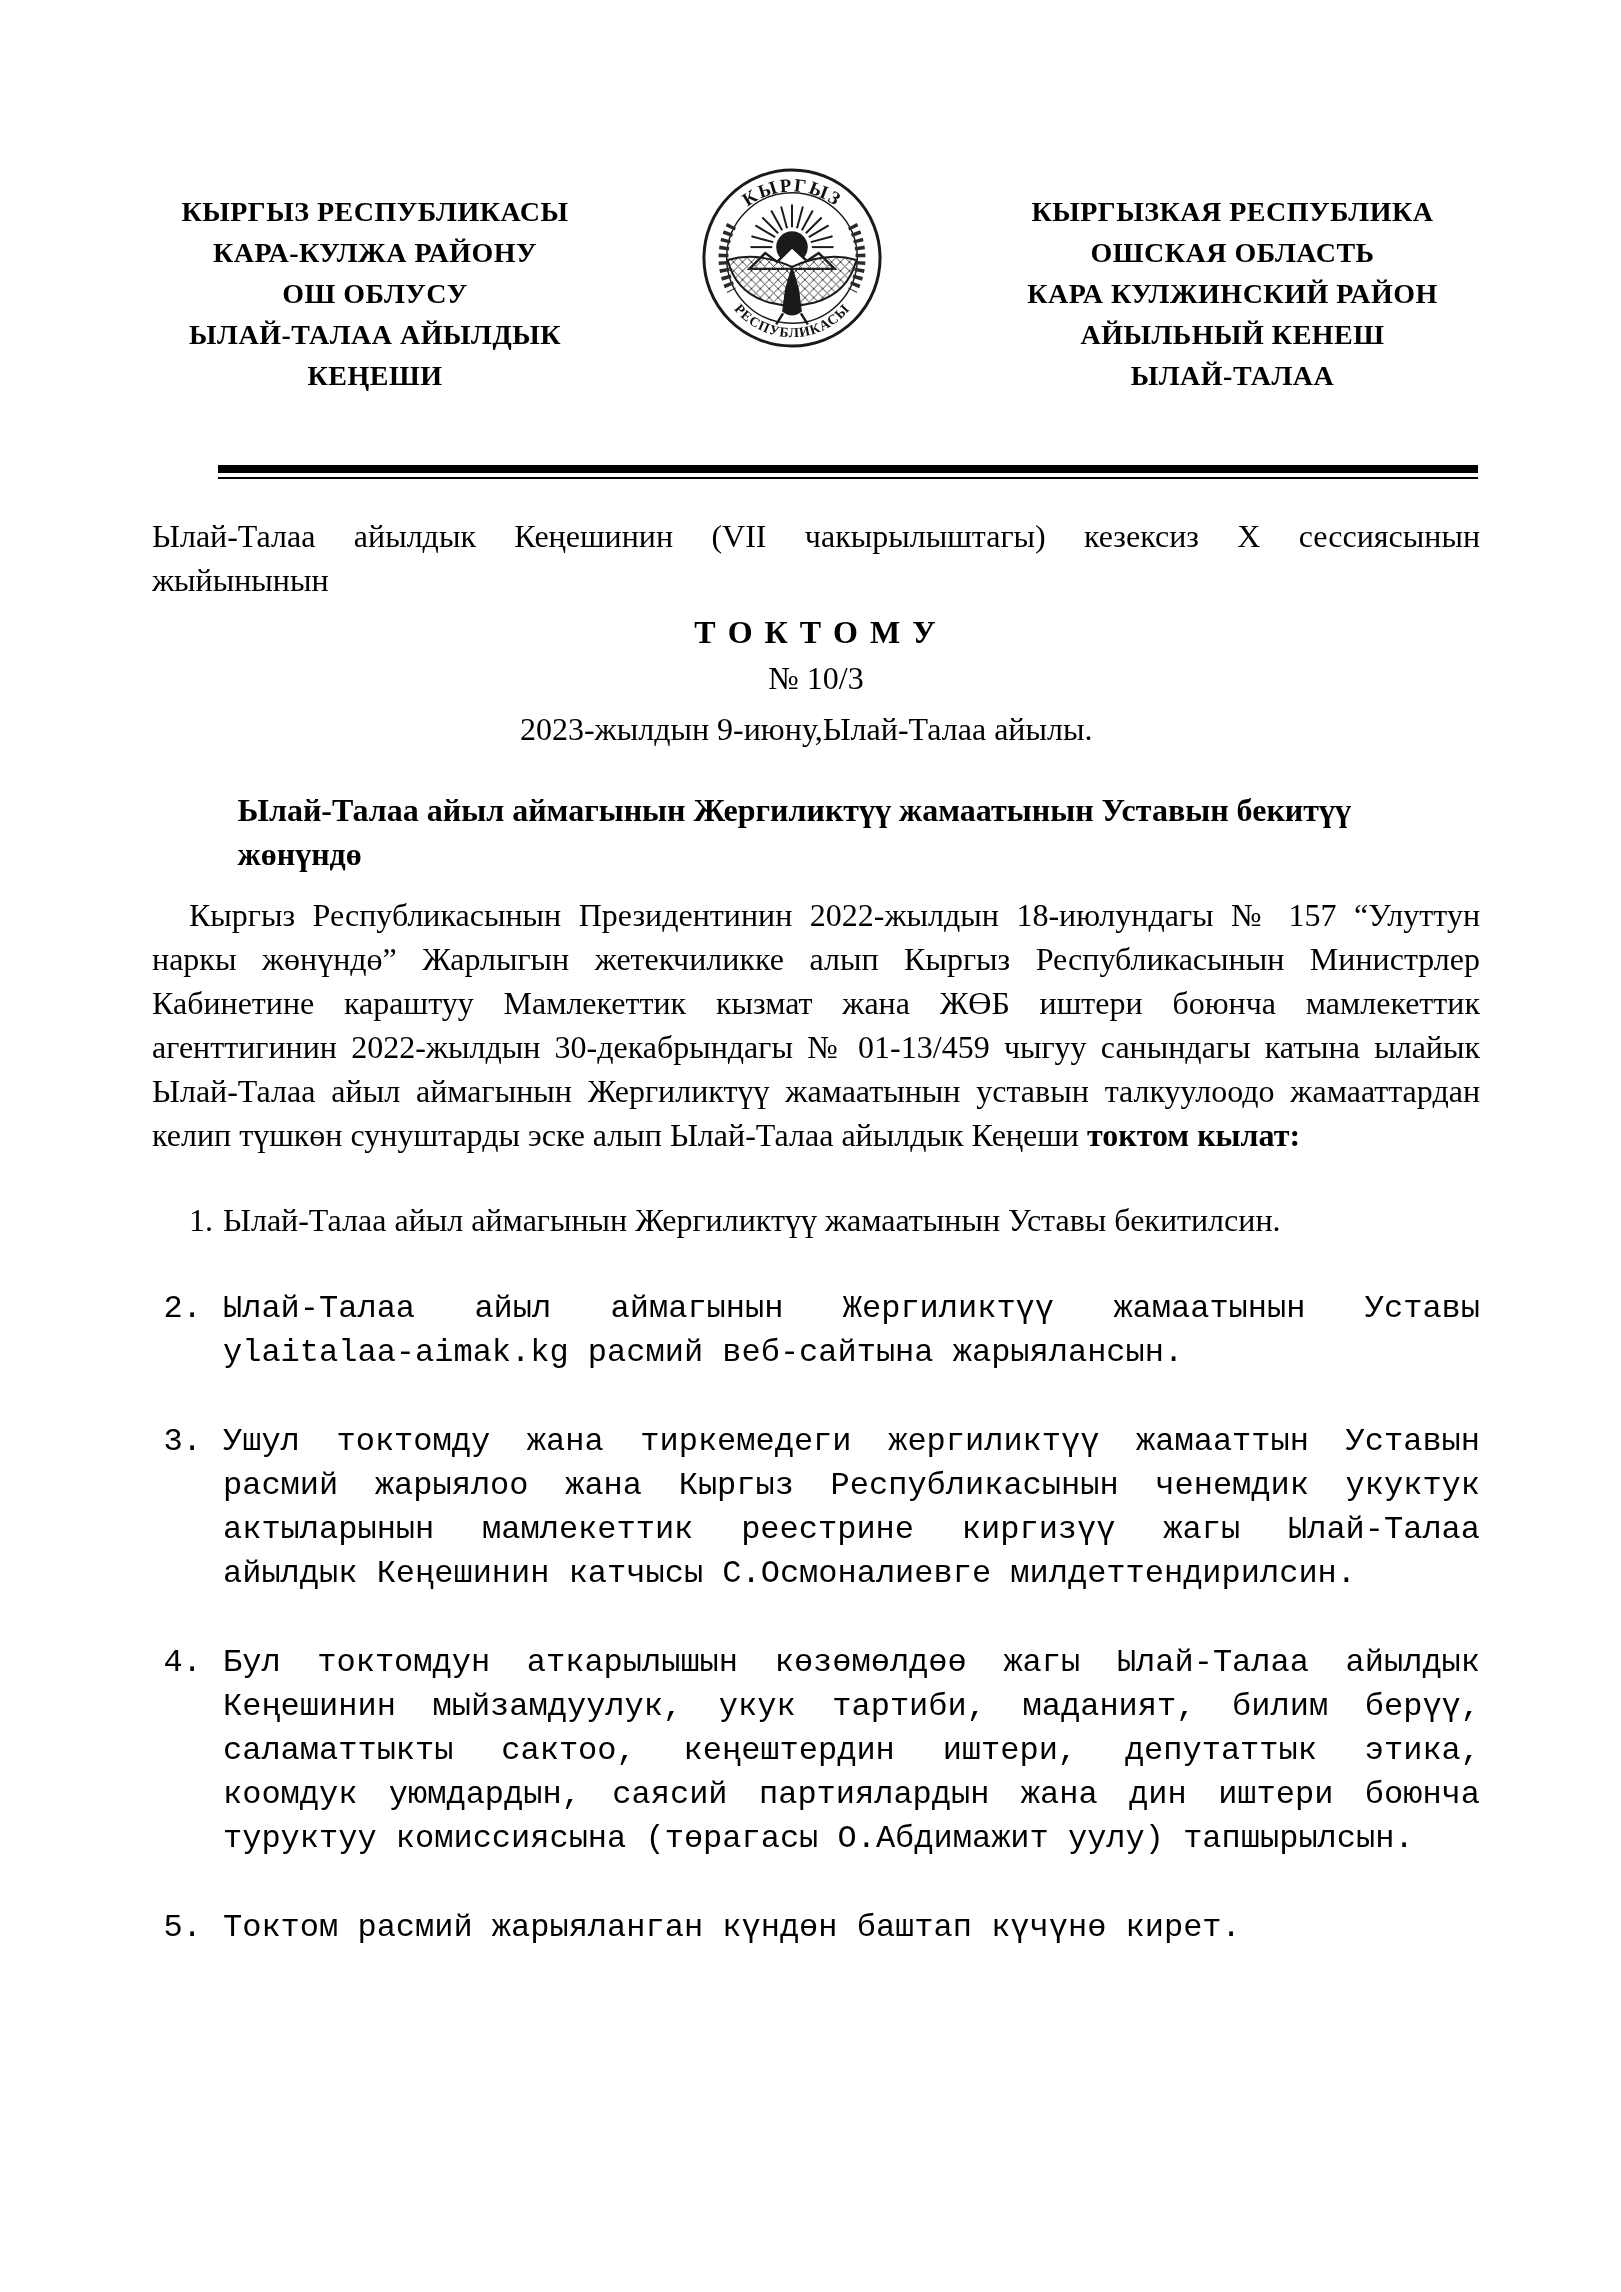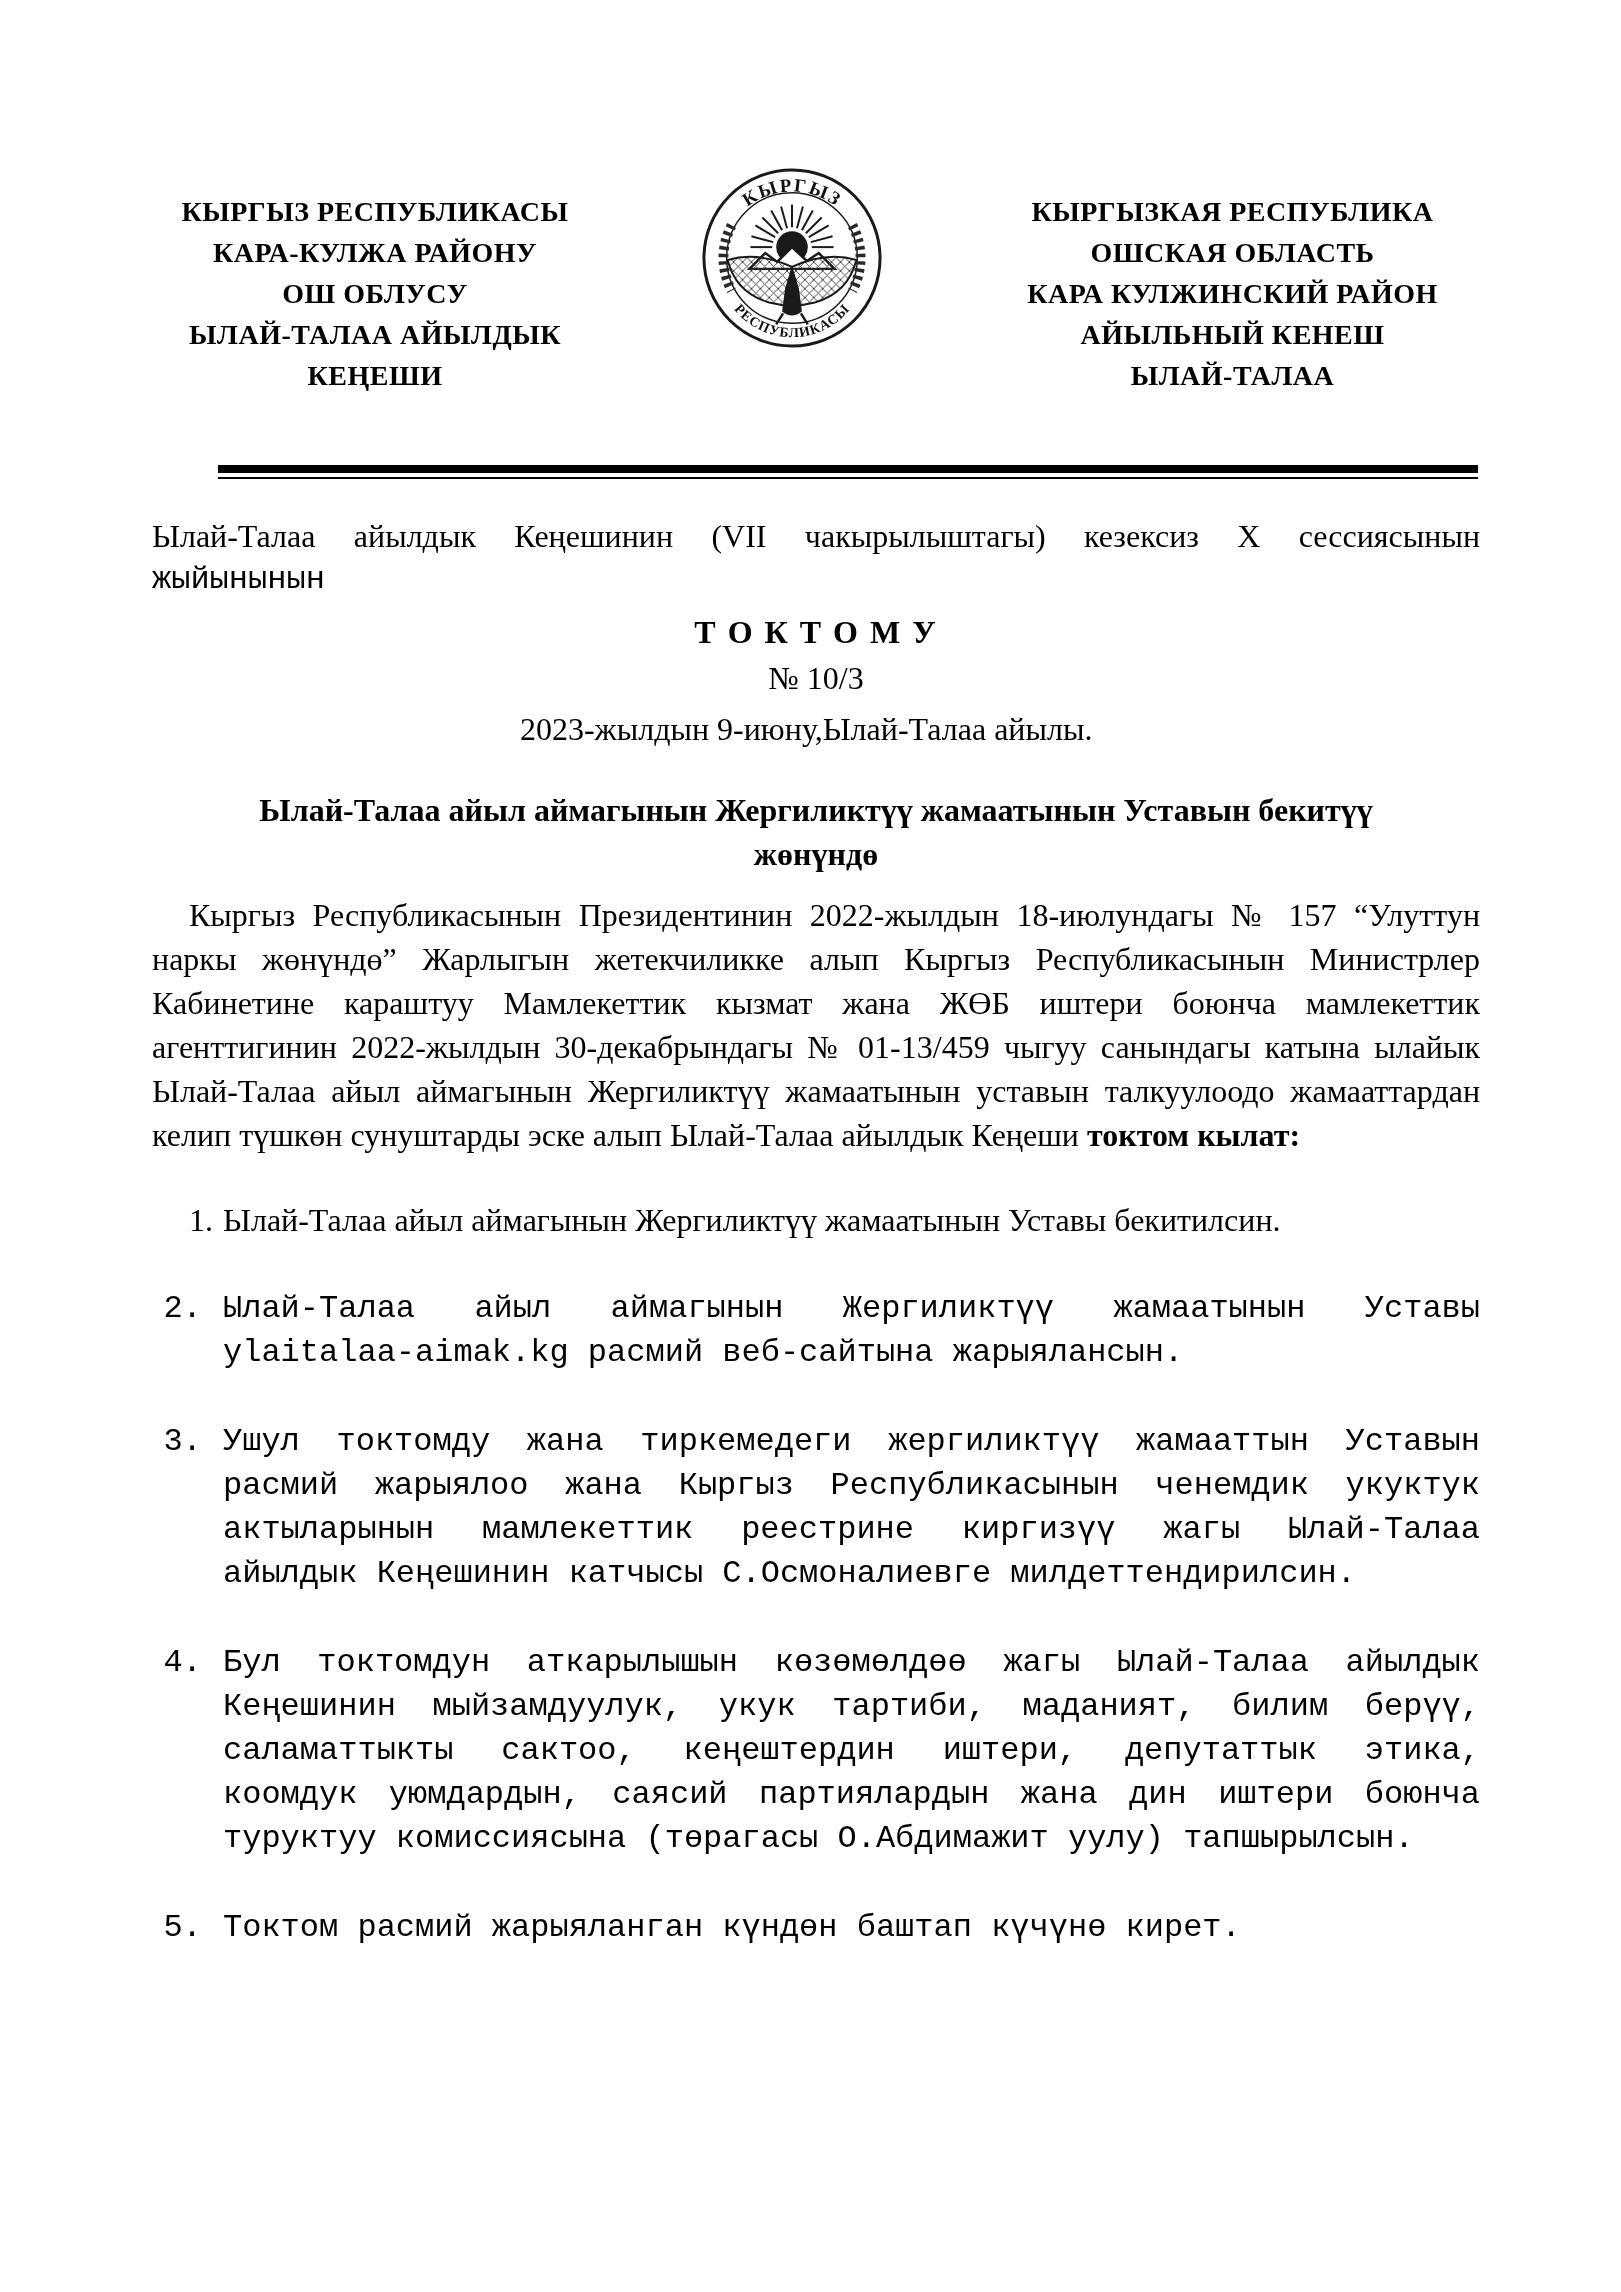--- a/index.html
+++ b/index.html
@@ -36,30 +36,30 @@
   .rule {
     margin: 69px 2px 0 66px;
     border-top: 8.8px solid #000;
     border-bottom: 2.9px solid #000;
     height: 3.9px;
   }
 
   
   .intro { margin-top: 35px; }
   .intro .l1 { display: block; text-align: justify; text-align-last: justify; }
-  .intro .l2 { display: block; font-family: Liberation Mono, monospace; }
+  .intro .l2 { display: block; }
 
   .doc-type   { margin-top: 7.8px;  text-align: center; font-weight: bold; letter-spacing: 2px; }
   .doc-number { margin-top: 2px;  text-align: center; }
   .dateline   { margin-top: 7.8px;  display: flex; justify-content: center; padding-right: 19.6px; }
 
   .subject {
     margin: 37px auto 0;
     max-width: 1157px;
-    text-align: center;
+    text-align: left;
     font-weight: bold;
     font-family: Liberation Serif, serif;
   }
 
   .preamble {
     margin-top: 17px;
     text-align: justify;
     text-indent: 37px;
   }
   .preamble b { font-weight: bold; }

